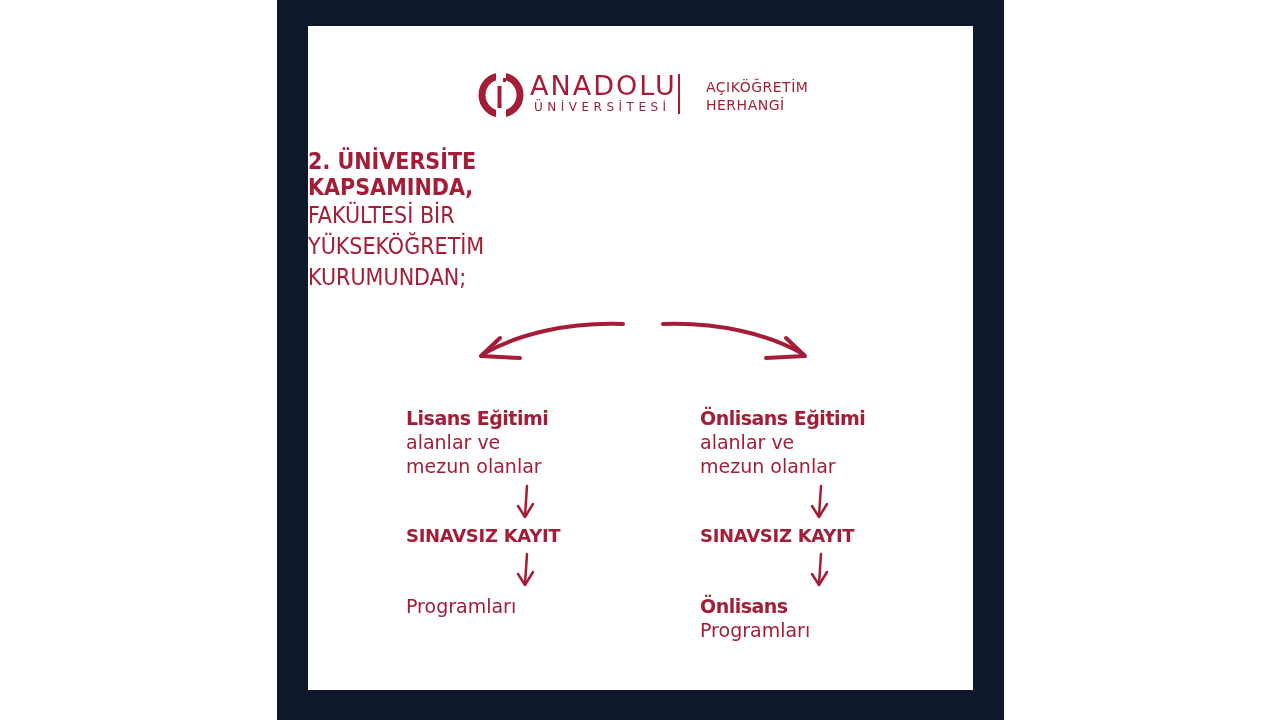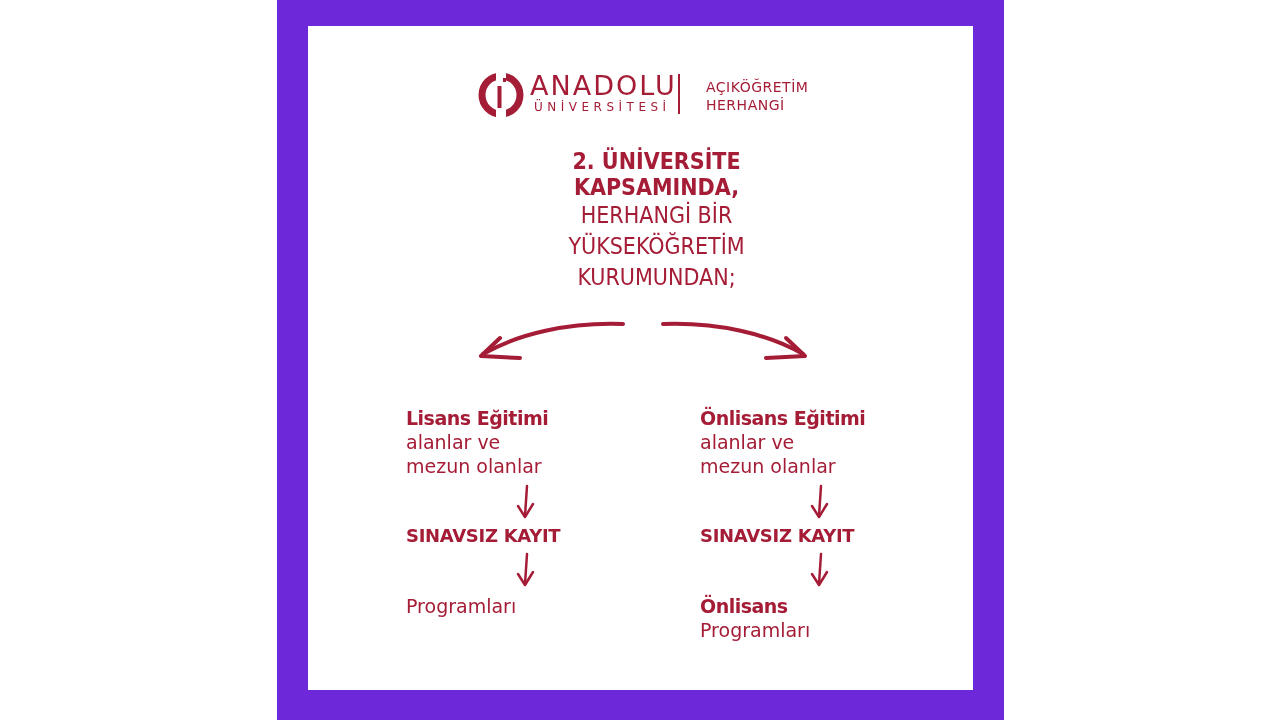--- a/index.html
+++ b/index.html
@@ -1,25 +1,25 @@
 <!DOCTYPE html>
 <html><head>
   <meta charset="utf-8">
   <style>
     html, body { margin:0; padding:0; }
     body { width:1280px; height:720px; background:#ffffff; position:relative; overflow:hidden; font-family:"Liberation Sans", sans-serif; }
-    .frame { position:absolute; left:277px; top:0; width:727px; height:720px; background:#6d28d9;text-decoration:underline; }
+    .frame { position:absolute; left:277px; top:0; width:727px; height:720px; background:#0f172a;text-decoration:underline; }
     .inner { position:absolute; left:31px; top:26px; width:665px; height:664px; background:#ffffff; }
     .logo { position:absolute; left:170px; top:44px; width:360px; height:50px; }
     .logo-mark { position:absolute; left:0; top:2px; width:46px; height:46px; }
     .brand { position:absolute; left:52px; top:0px; font-size:27px; letter-spacing:2px; color:#a51c36; font-family:"DejaVu Sans", sans-serif; font-weight:normal; }
     .brand-sub { position:absolute; left:56px; top:30px; font-size:12px; letter-spacing:4.5px; color:#a51c36; font-family:"DejaVu Sans", sans-serif; }
     .divider { position:absolute; left:200px; top:4px; width:2px; height:40px; background:#a51c36; }
     .faculty { position:absolute; left:212px; top:8px; font-size:14px; line-height:18px; color:#a51c36; font-family:"DejaVu Sans", sans-serif; letter-spacing:0.5px;margin-left:16px; }
-    .headline { position:absolute; left:0; top:122px; width:665px; text-align:center; color:#a51c36; font-family:"DejaVu Sans Condensed","DejaVu Sans", sans-serif;margin-left:16px; }
+    .headline { position:absolute; left:0; top:122px; width:665px; text-align:left; color:#a51c36; font-family:"DejaVu Sans Condensed","DejaVu Sans", sans-serif; }
     .headline .b { font-weight:bold; font-size:23px; line-height:26px; }
     .headline .r { font-size:23px; line-height:31px; }
     .arrows { position:absolute; left:160px; top:290px; width:350px; height:50px; }
     .col { position:absolute; top:380px; width:240px; text-align:left; color:#a51c36; font-family:"DejaVu Sans", sans-serif; }
     .col.left { left:98px; }
     .col.right { left:392px; }
     .t-bold { font-weight:bold; font-size:19px; line-height:24px; letter-spacing:-0.5px; }
     .t-reg { font-size:19px; line-height:24px; }
     .t-small { font-weight:bold; font-size:18px; line-height:20px; letter-spacing:-0.3px; }
     .down { display:block; margin:6px auto; width:24px; height:36px; }
@@ -42,21 +42,21 @@
       <div class="divider"></div>
       <div class="faculty">
         <div>AÇIKÖĞRETİM</div>
         <div>HERHANGİ</div>
       </div>
     </div>
 
     <div class="headline">
       <div class="b">2. ÜNİVERSİTE</div>
       <div class="b">KAPSAMINDA,</div>
-      <div class="r">HERHANGİ BİR</div>
+      <div class="r">FAKÜLTESİ BİR</div>
       <div class="r">YÜKSEKÖĞRETİM</div>
       <div class="r">KURUMUNDAN;</div>
     </div>
 
     <svg class="arrows" viewBox="0 0 350 50">
       <path d="M155 8 C100 6 50 18 15 38" fill="none" stroke="#a51c36" stroke-width="4" stroke-linecap="round"></path>
       <path d="M32 22 L13 40 L52 42" fill="none" stroke="#a51c36" stroke-width="4" stroke-linecap="round" stroke-linejoin="round"></path>
       <path d="M195 8 C250 6 300 18 335 38" fill="none" stroke="#a51c36" stroke-width="4" stroke-linecap="round"></path>
       <path d="M318 22 L337 40 L298 42" fill="none" stroke="#a51c36" stroke-width="4" stroke-linecap="round" stroke-linejoin="round"></path>
     </svg>

